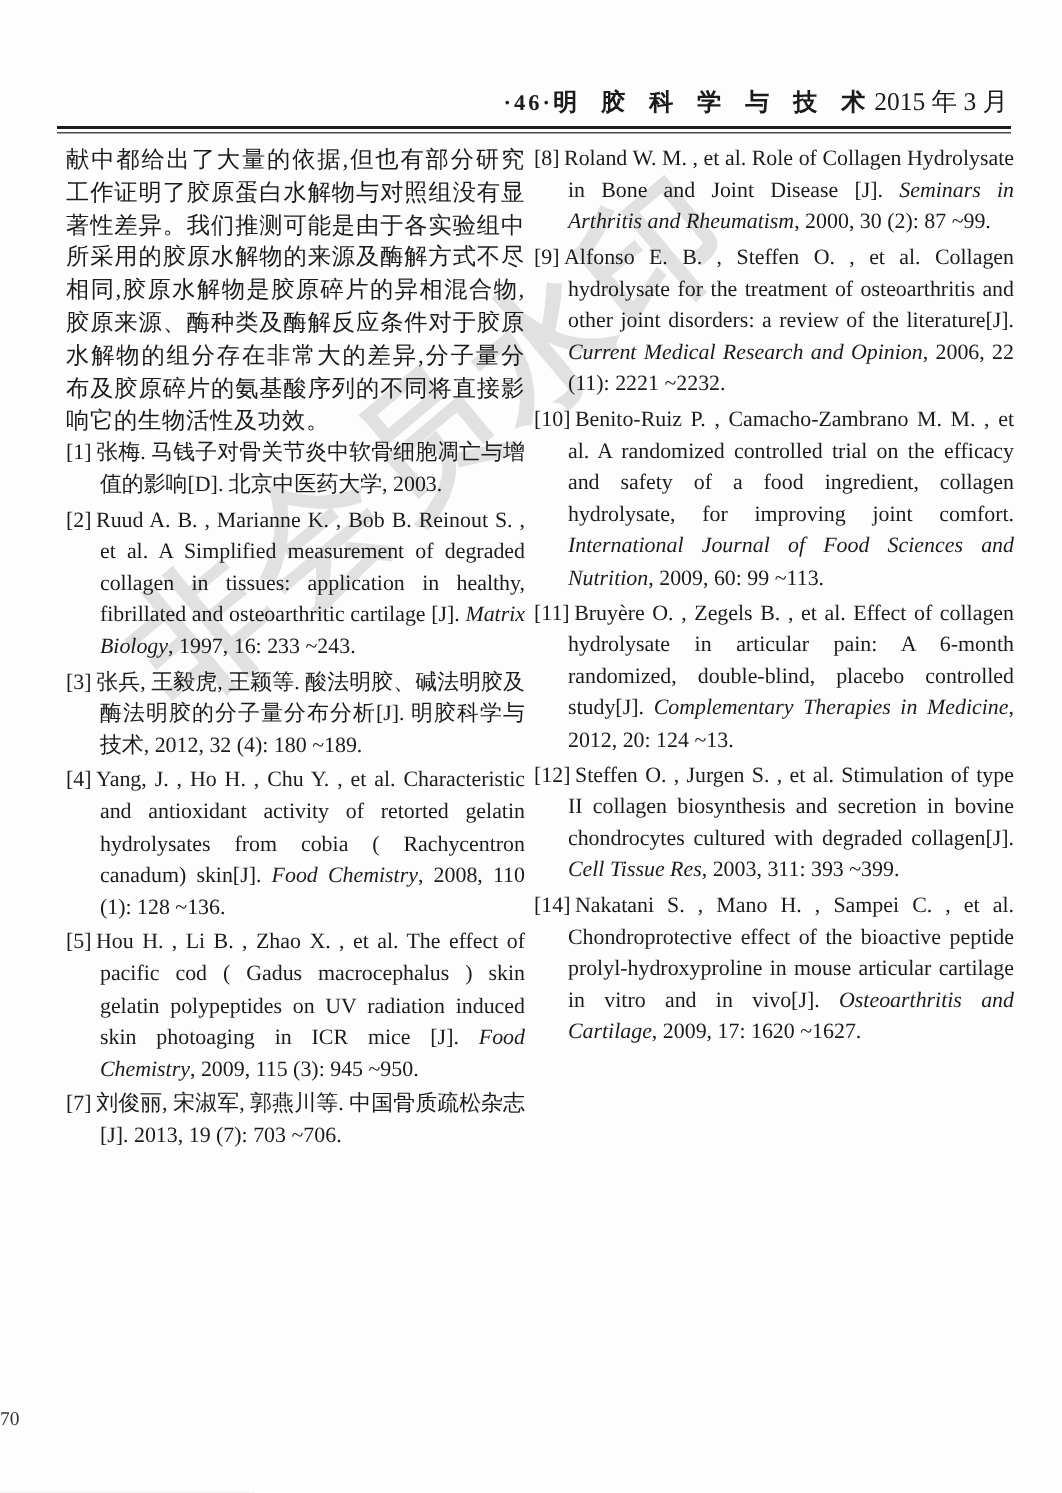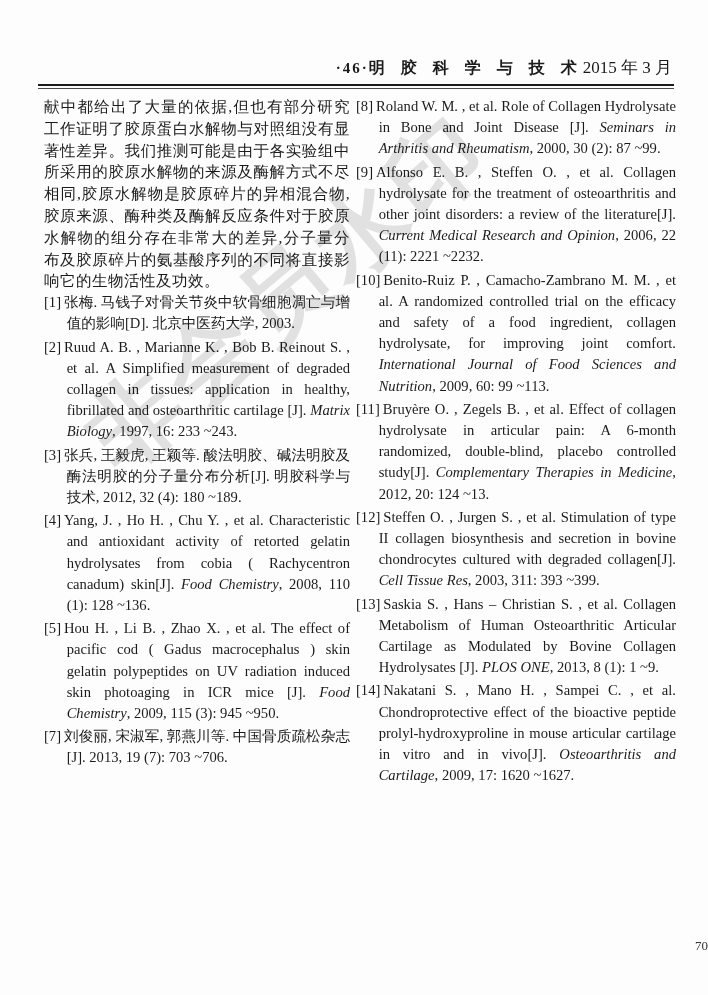--- a/index.html
+++ b/index.html
@@ -45,21 +45,21 @@
   .it{font-style:italic;}
   .watermark{
     position:absolute;left:100px;top:388px;
     transform:rotate(-40deg);transform-origin:0 50%;
     font-size:92px;letter-spacing:6px;white-space:nowrap;
     color:#c7c7c7;opacity:0.5;font-weight:bold;
     pointer-events:none;user-select:none;
   }
   .footer{
     position:absolute;left:0;right:0;top:938px;
-    text-align:right;font-size:13px;color:#333;
+    text-align:left;font-size:13px;color:#333;
   }
 </style>
 </head>
 <body>
 
 <div class="page">
 
   <div class="watermark">非会员水印</div>
 
   <div class="header">
@@ -81,21 +81,20 @@
       </div>
   </div>
 
   <div class="col col-right">
     <div class="ref-list">
         <div class="ref-item"><span class="ref-id">[8]</span><span>Roland W. M. , et al. Role of Collagen Hydrolysate in Bone and Joint Disease [J]. </span><span class="it">Seminars in Arthritis and Rheumatism</span><span>, 2000, 30 (2): 87 ~99.</span></div>
         <div class="ref-item"><span class="ref-id">[9]</span><span>Alfonso E. B. , Steffen O. , et al. Collagen hydrolysate for the treatment of osteoarthritis and other joint disorders: a review of the literature[J]. </span><span class="it">Current Medical Research and Opinion</span><span>, 2006, 22 (11): 2221 ~2232.</span></div>
         <div class="ref-item"><span class="ref-id">[10]</span><span>Benito-Ruiz P. , Camacho-Zambrano M. M. , et al. A randomized controlled trial on the efficacy and safety of a food ingredient, collagen hydrolysate, for improving joint comfort. </span><span class="it">International Journal of Food Sciences and Nutrition</span><span>, 2009, 60: 99 ~113.</span></div>
         <div class="ref-item"><span class="ref-id">[11]</span><span>Bruyère O. , Zegels B. , et al. Effect of collagen hydrolysate in articular pain: A 6-month randomized, double-blind, placebo controlled study[J]. </span><span class="it">Complementary Therapies in Medicine</span><span>, 2012, 20: 124 ~13.</span></div>
         <div class="ref-item"><span class="ref-id">[12]</span><span>Steffen O. , Jurgen S. , et al. Stimulation of type II collagen biosynthesis and secretion in bovine chondrocytes cultured with degraded collagen[J]. </span><span class="it">Cell Tissue Res</span><span>, 2003, 311: 393 ~399.</span></div>
-        <div class="ref-item"><span class="ref-id">[13]</span><span>Saskia S. , Hans – Christian S. , et al. Collagen Metabolism of Human Osteoarthritic Articular Cartilage as Modulated by Bovine Collagen Hydrolysates [J]. </span><span class="it">PLOS ONE</span><span>, 2013, 8 (1): 1 ~9.</span></div>
         <div class="ref-item"><span class="ref-id">[14]</span><span>Nakatani S. , Mano H. , Sampei C. , et al. Chondroprotective effect of the bioactive peptide prolyl-hydroxyproline in mouse articular cartilage in vitro and in vivo[J]. </span><span class="it">Osteoarthritis and Cartilage</span><span>, 2009, 17: 1620 ~1627.</span></div>
       </div>
   </div>
 
   <div class="footer">
     <span>70</span>
   </div>
 
 </div>
 

